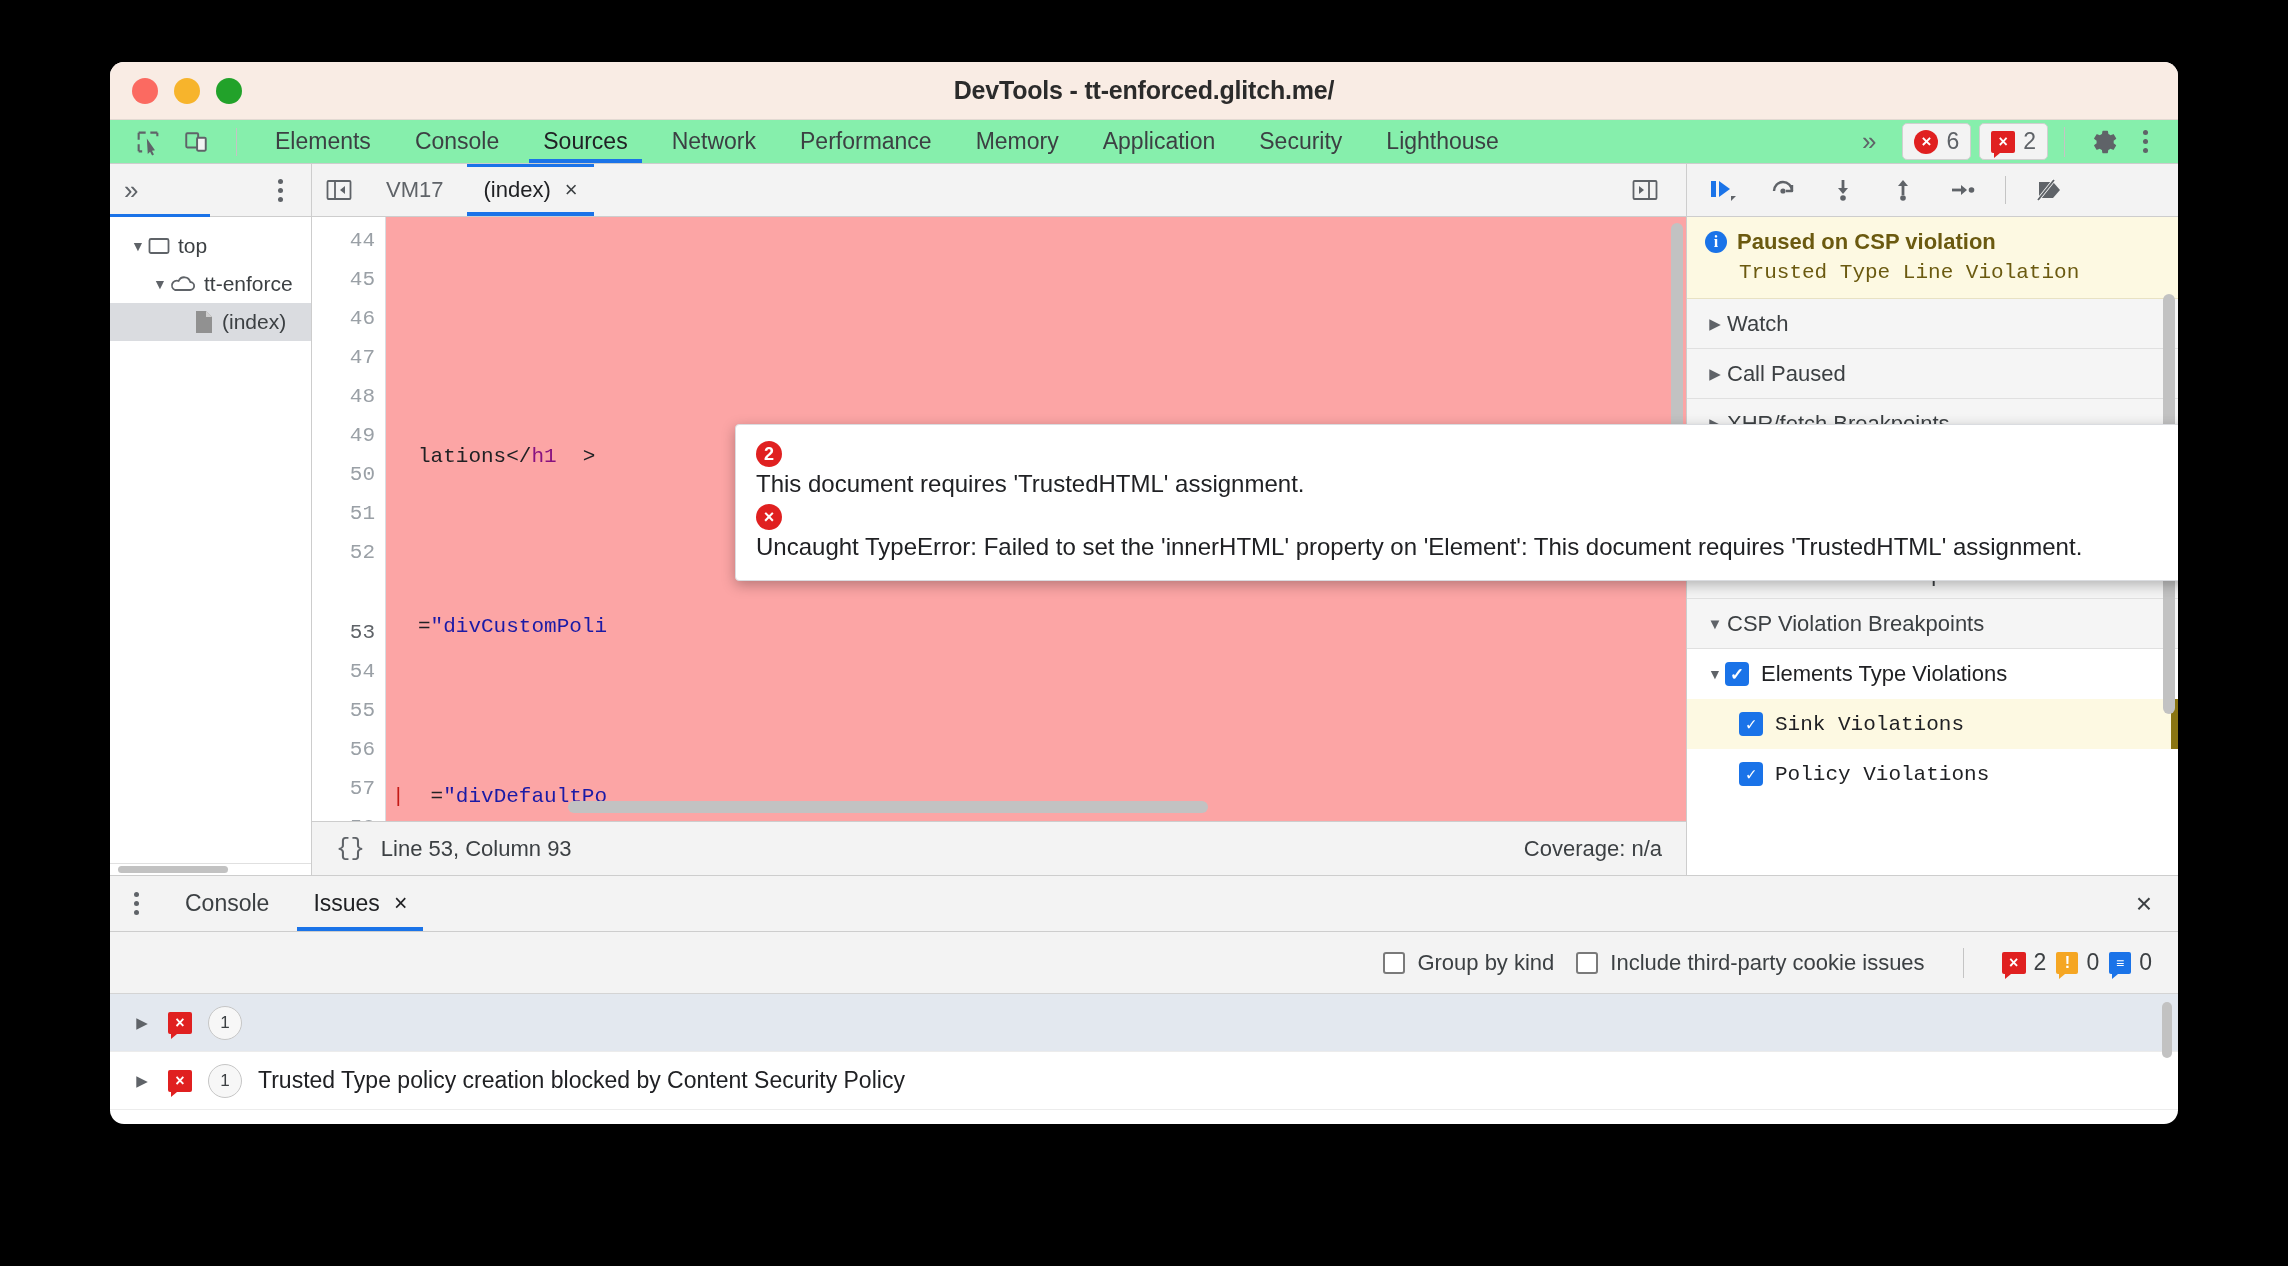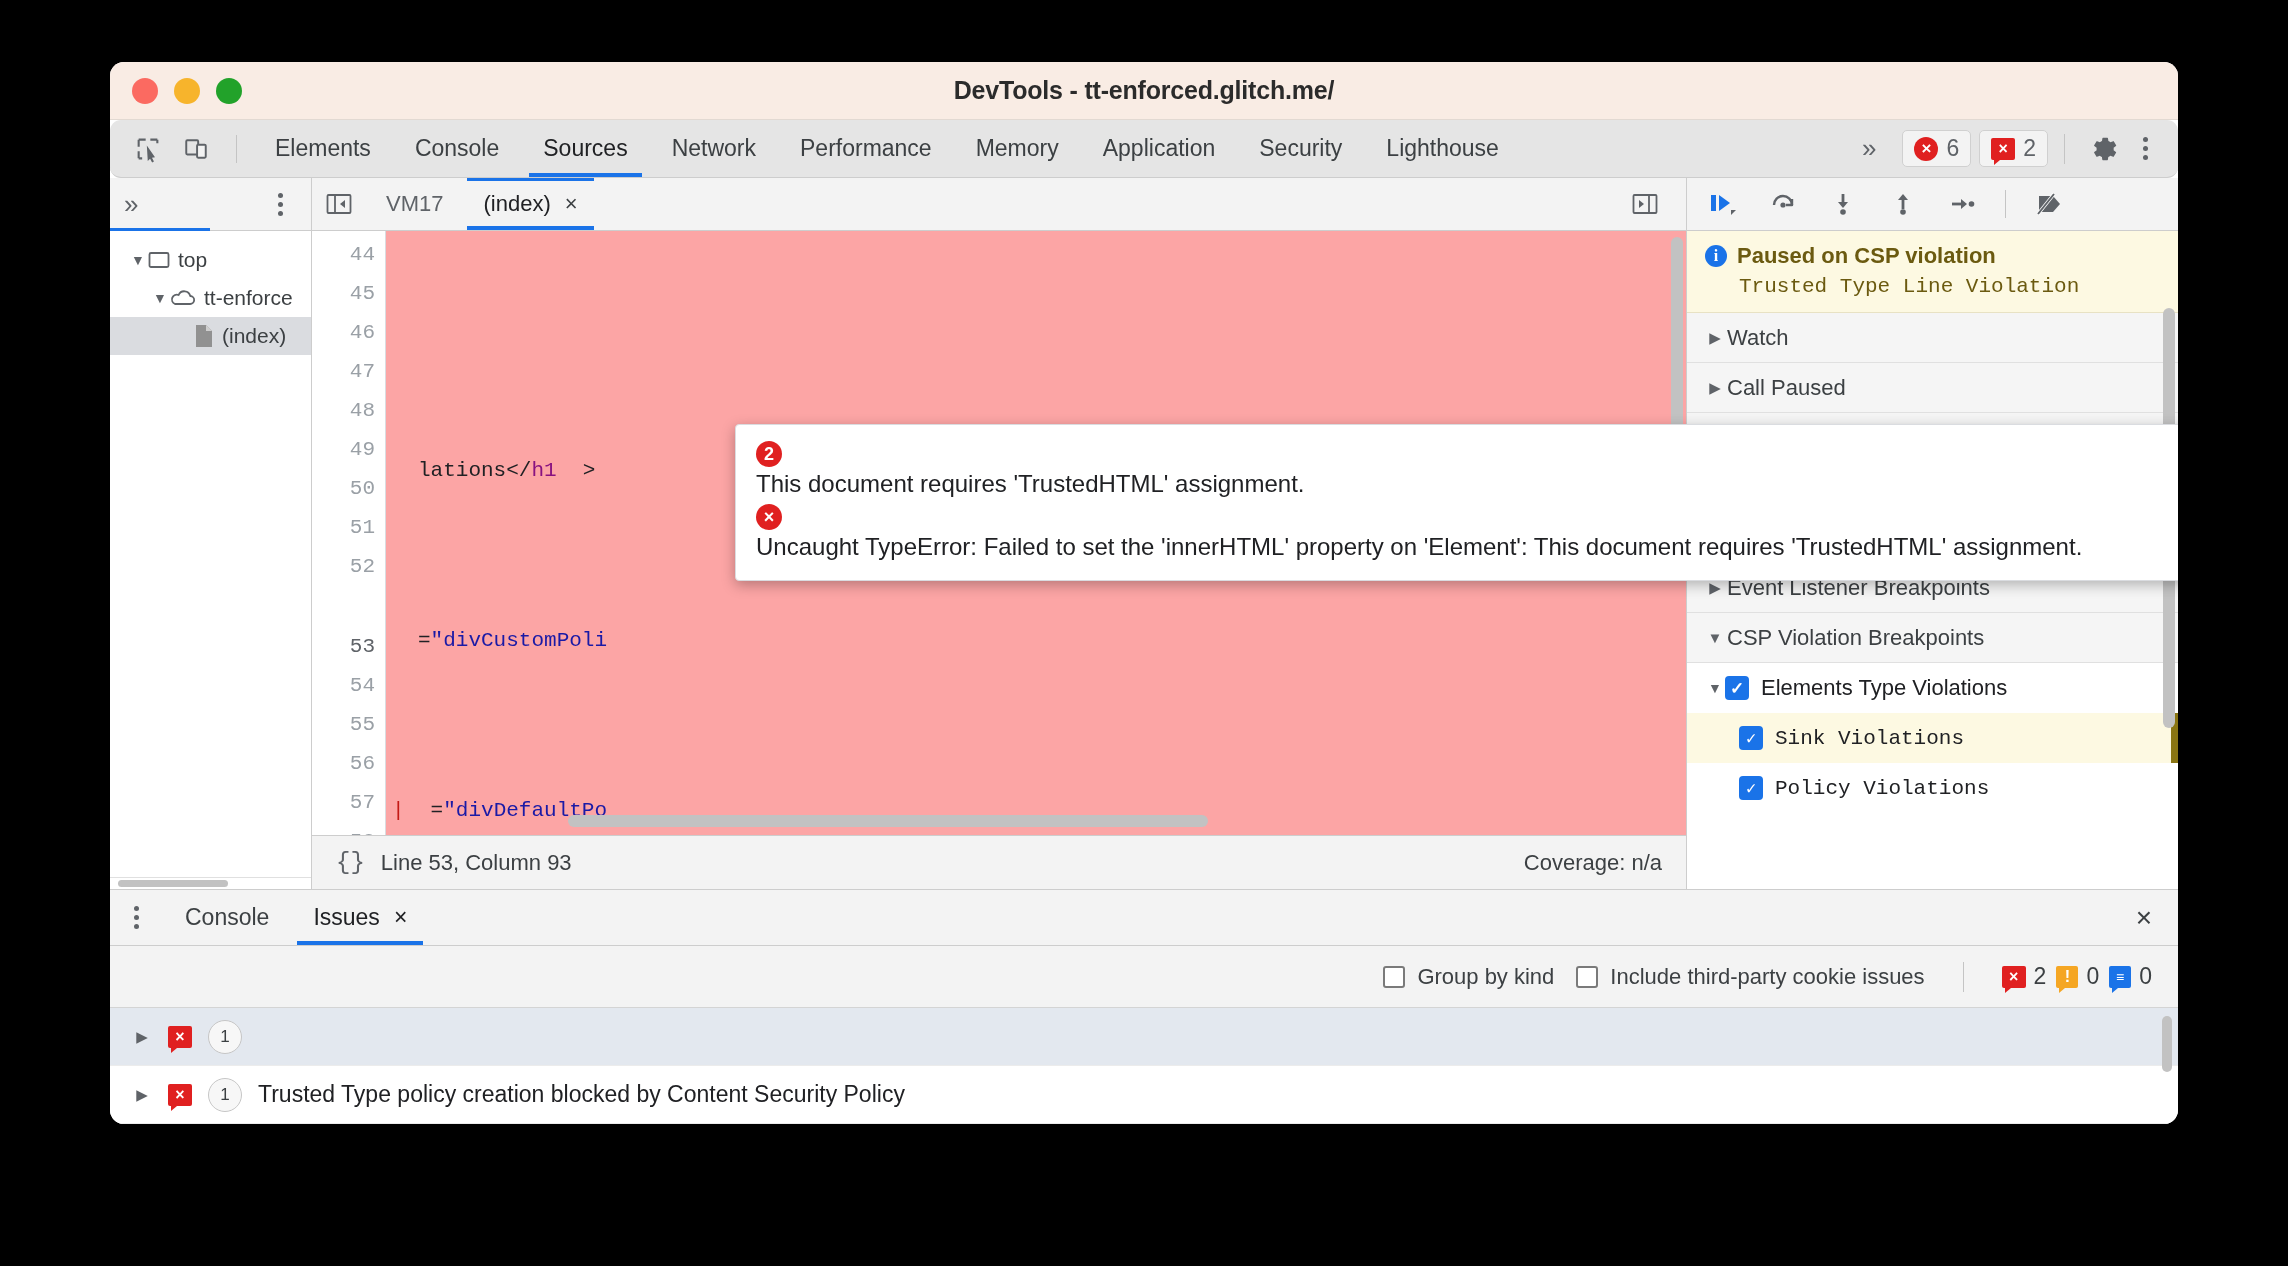--- a/index.html
+++ b/index.html
@@ -33,26 +33,25 @@
   .dot.yellow { background: #f7b42c; }
   .dot.green { background: #22a22a; }
   .win-title {
     position: absolute; left: 0; right: 0; text-align: center;
     font-size: 25px; font-weight: bold; color: #2b2b2b;
     letter-spacing: -0.2px;
   }
 
   
   .tabbar {
-    height: 58px;
-    background: #e5e5e5;
+    height: 44px;
+    background: #86efac;
     border-bottom: 1px solid #cdcdcd;
     display: flex; align-items: center;
     position: relative;
-    border-radius: 11px;
   }
   .tb-icon-btn {
     width: 48px; height: 42px;
     display: flex; align-items: center; justify-content: center;
     color: #5f6368;
   }
   .tb-icon-btn:first-child { margin-left: 14px; }
   .tb-sep { width: 1px; height: 28px; background: #c4c4c4; margin: 0 16px; }
   .tabs { display: flex; align-items: stretch; height: 100%; }
   .tab {

